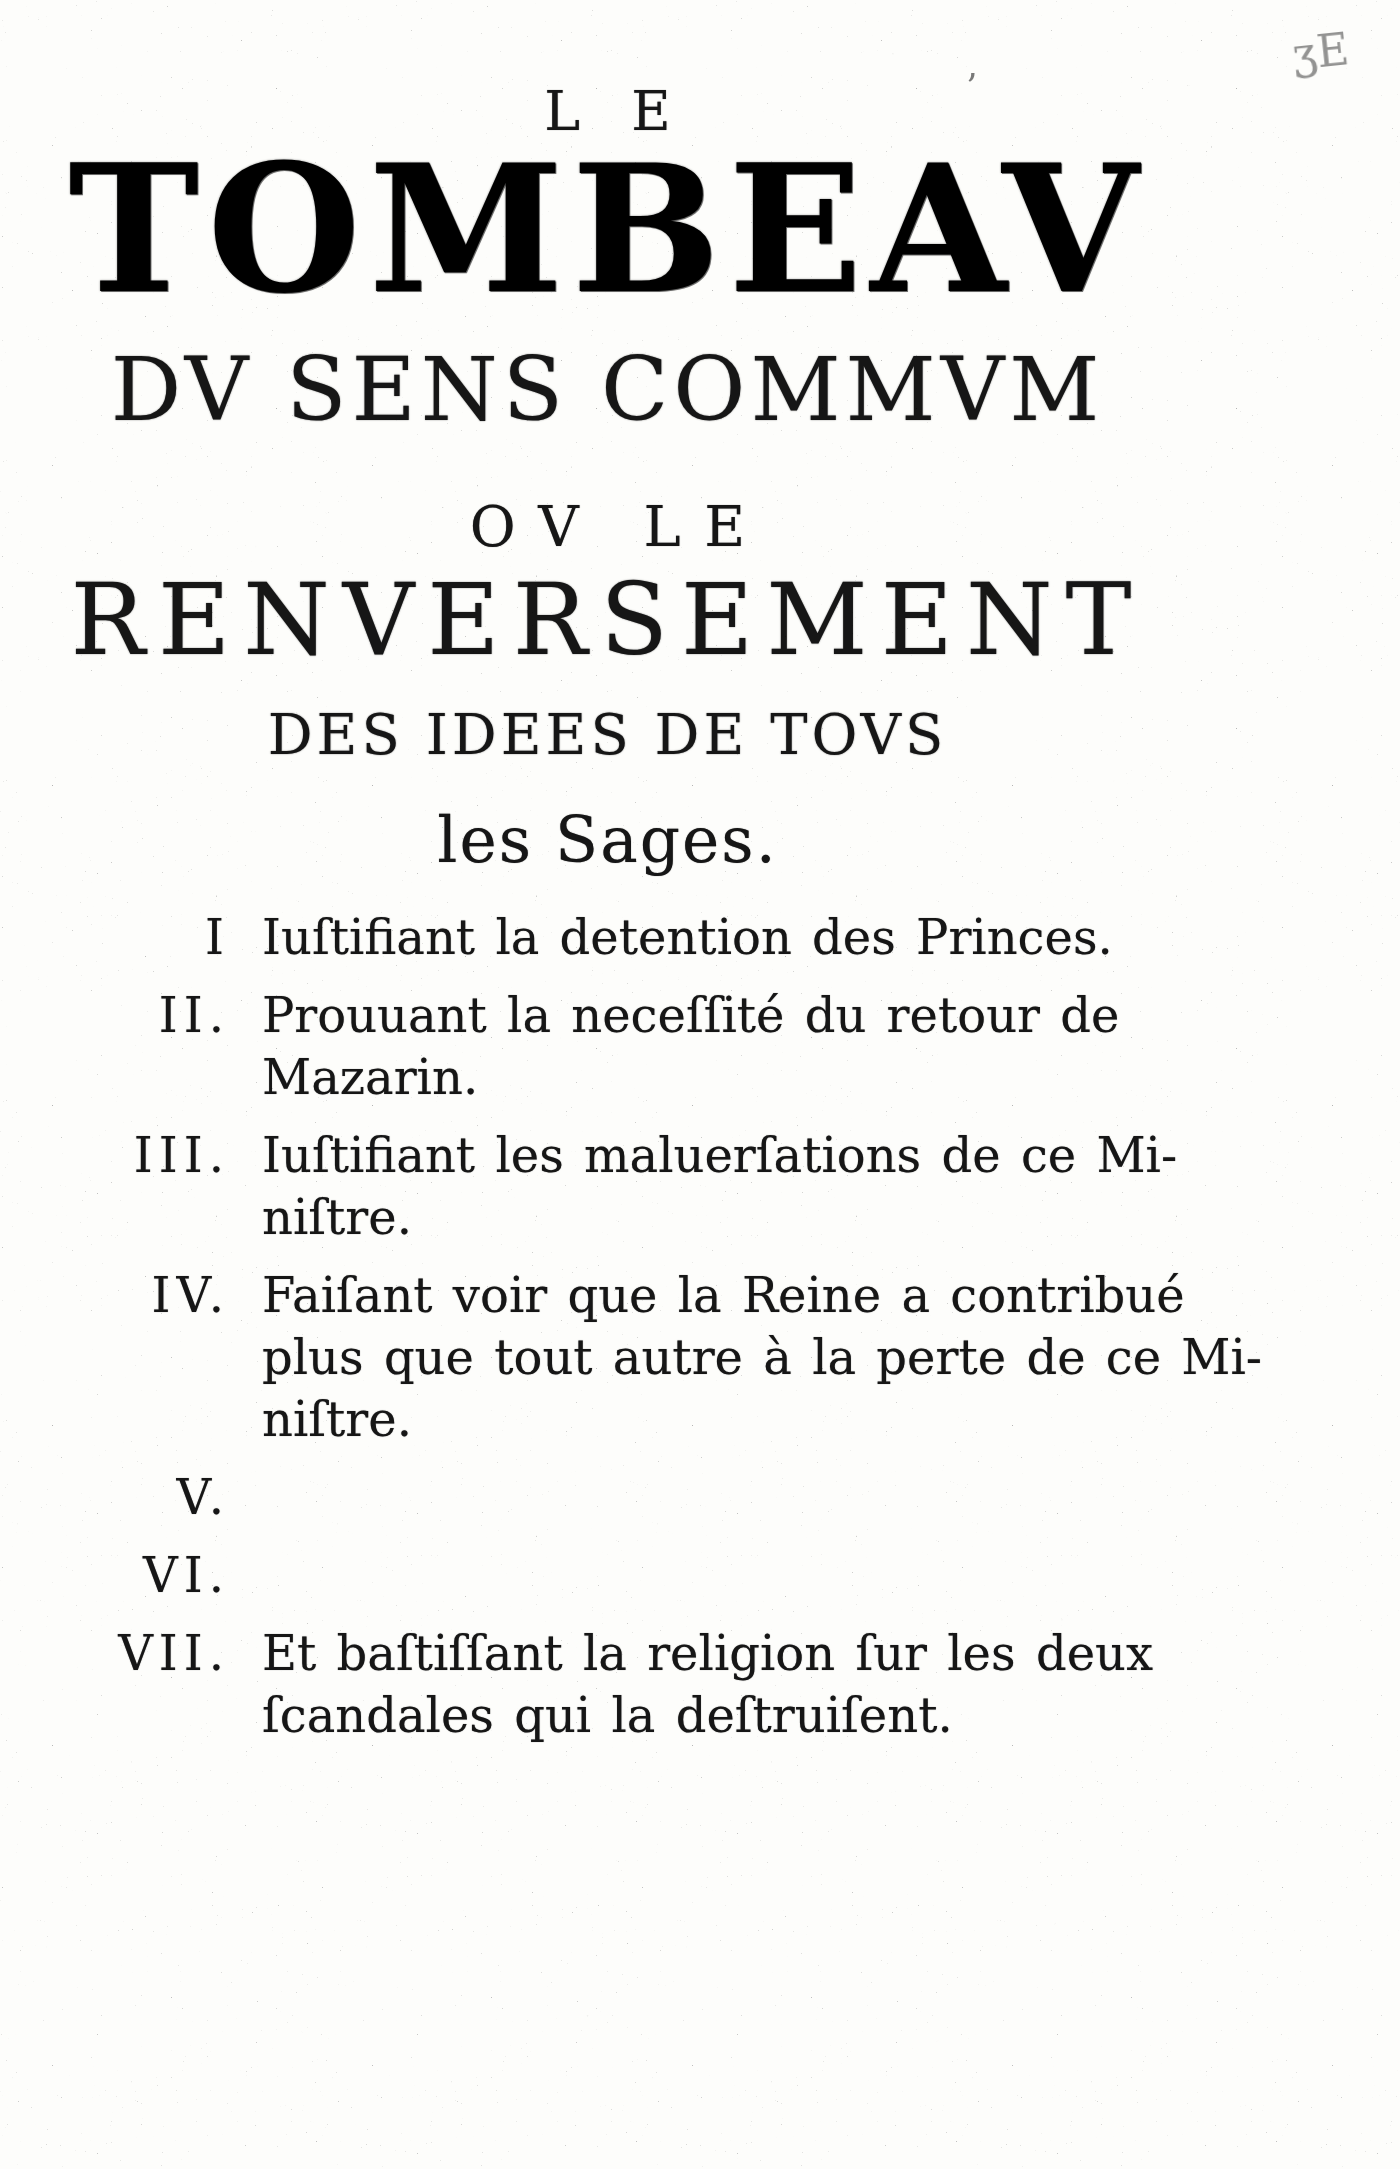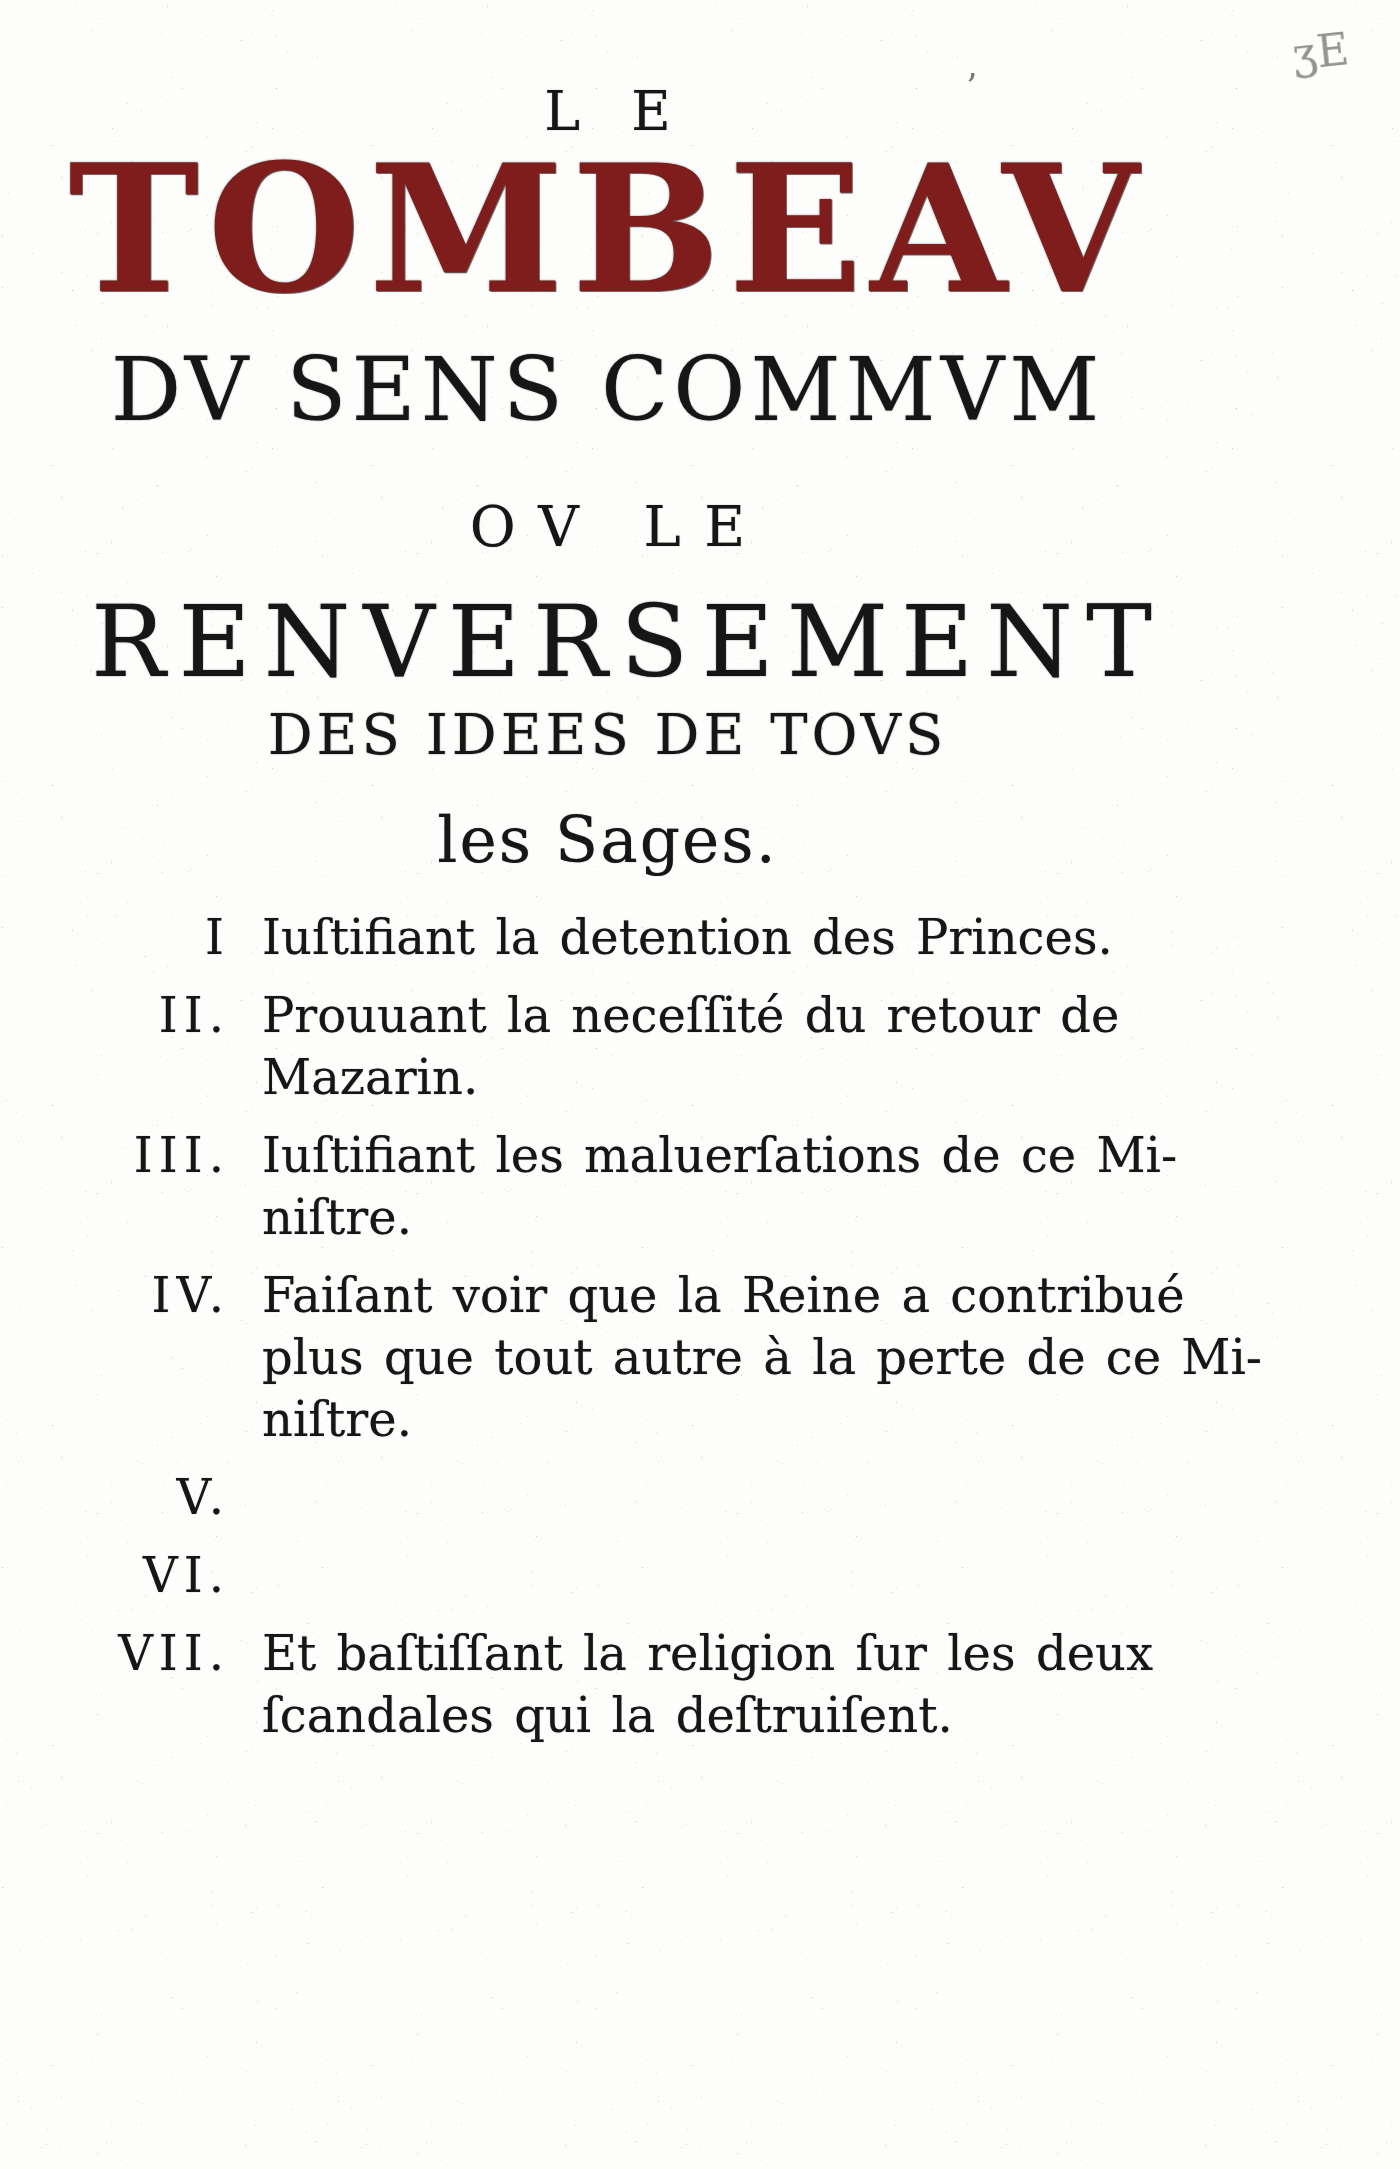--- a/index.html
+++ b/index.html
@@ -42,42 +42,41 @@
     letter-spacing: 0.95em;
     text-indent: 0.95em;
     text-shadow: 0 0 1px rgba(15,15,15,.65);
   }
   .t-main {
     top: 138px;
     font-size: 176px;
     font-weight: bold;
     letter-spacing: 8px;
     line-height: 1.05;
-    color: #7f1d1d;
+    color: #000000;
     text-shadow: 1px 1px 0 rgba(10,10,10,.55), 0 0 2px rgba(10,10,10,.5);
   }
   .t-commvm {
     top: 338px;
     font-size: 88px;
     letter-spacing: 5px;
     text-shadow: 0 0 1.5px rgba(15,15,15,.6);
   }
   .t-ovle {
     top: 494px;
     font-size: 56px;
     letter-spacing: 0.42em;
     text-indent: 0.42em;
     text-shadow: 0 0 1px rgba(15,15,15,.6);
   }
   .t-renv {
-    top: 584px;
+    top: 562px;
     font-size: 99px;
     letter-spacing: 13px;
     text-shadow: 0 0 1.5px rgba(15,15,15,.6);
-    text-align: right;
   }
   .t-idees {
     top: 702px;
     font-size: 56px;
     letter-spacing: 4px;
     text-shadow: 0 0 1.5px rgba(15,15,15,.6);
   }
   .t-sages {
     top: 804px;
     font-size: 63px;

